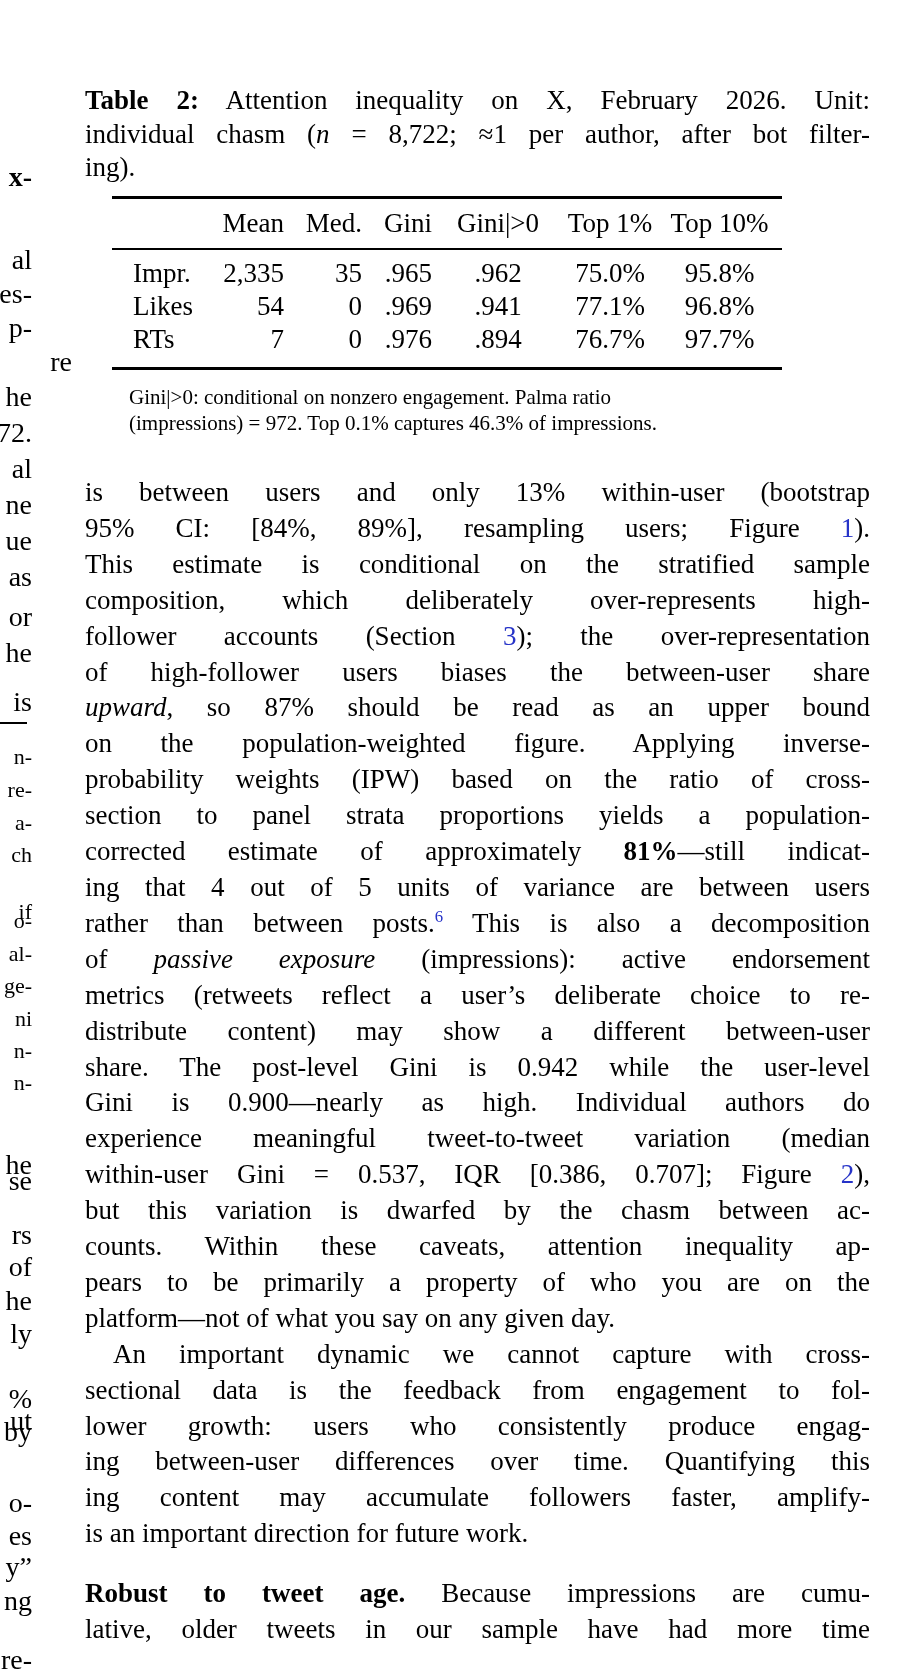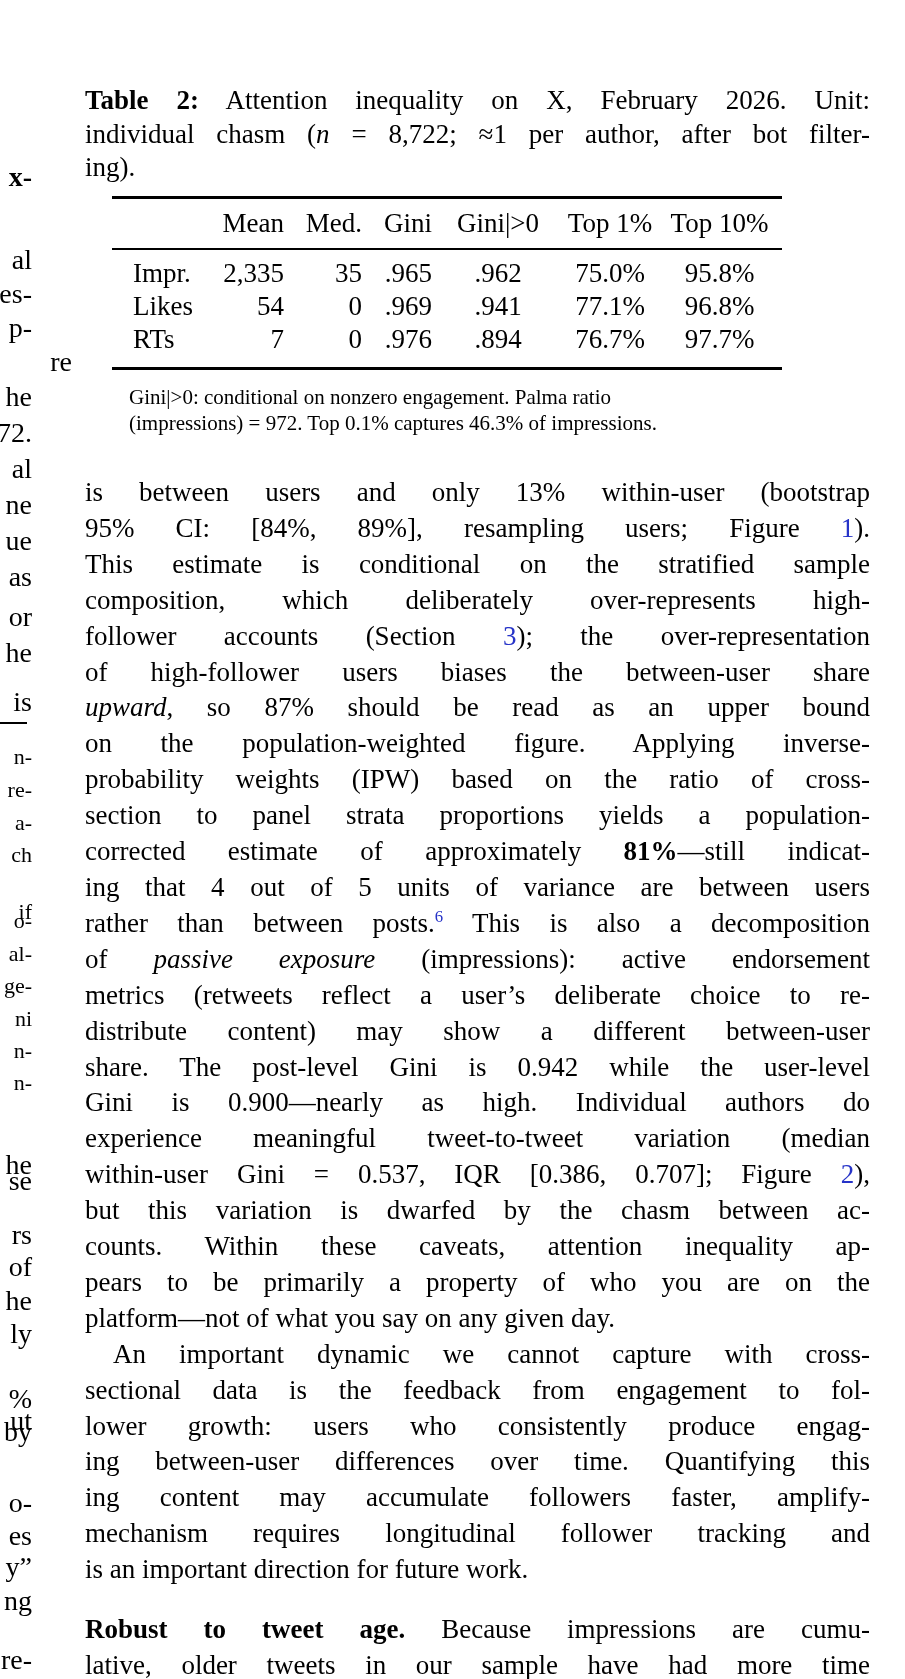--- a/index.html
+++ b/index.html
@@ -260,21 +260,20 @@
           <div class="line"><span>counts. Within these caveats, attention inequality ap-</span></div>
           <div class="line"><span>pears to be primarily a property of who you are on the</span></div>
           <div class="line last"><span>platform—not of what you say on any given day.</span></div>
         </div>
         <div class="par">
           <div class="line indent"><span>An important dynamic we cannot capture with cross-</span></div>
           <div class="line"><span>sectional data is the feedback from engagement to fol-</span></div>
           <div class="line"><span>lower growth: users who consistently produce engag-</span></div>
           <div class="line"><span>ing between-user differences over time. Quantifying this</span></div>
           <div class="line"><span>ing content may accumulate followers faster, amplify-</span></div>
-          <div class="line"><span>mechanism requires longitudinal follower tracking and</span></div>
           <div class="line last"><span>is an important direction for future work.</span></div>
         </div>
         <div class="par gap">
           <div class="line"><span class="b">Robust to tweet age.</span><span> Because impressions are cumu-</span></div>
           <div class="line"><span>lative, older tweets in our sample have had more time</span></div>
         </div>
       </div>
 
   </div>
 </div>

